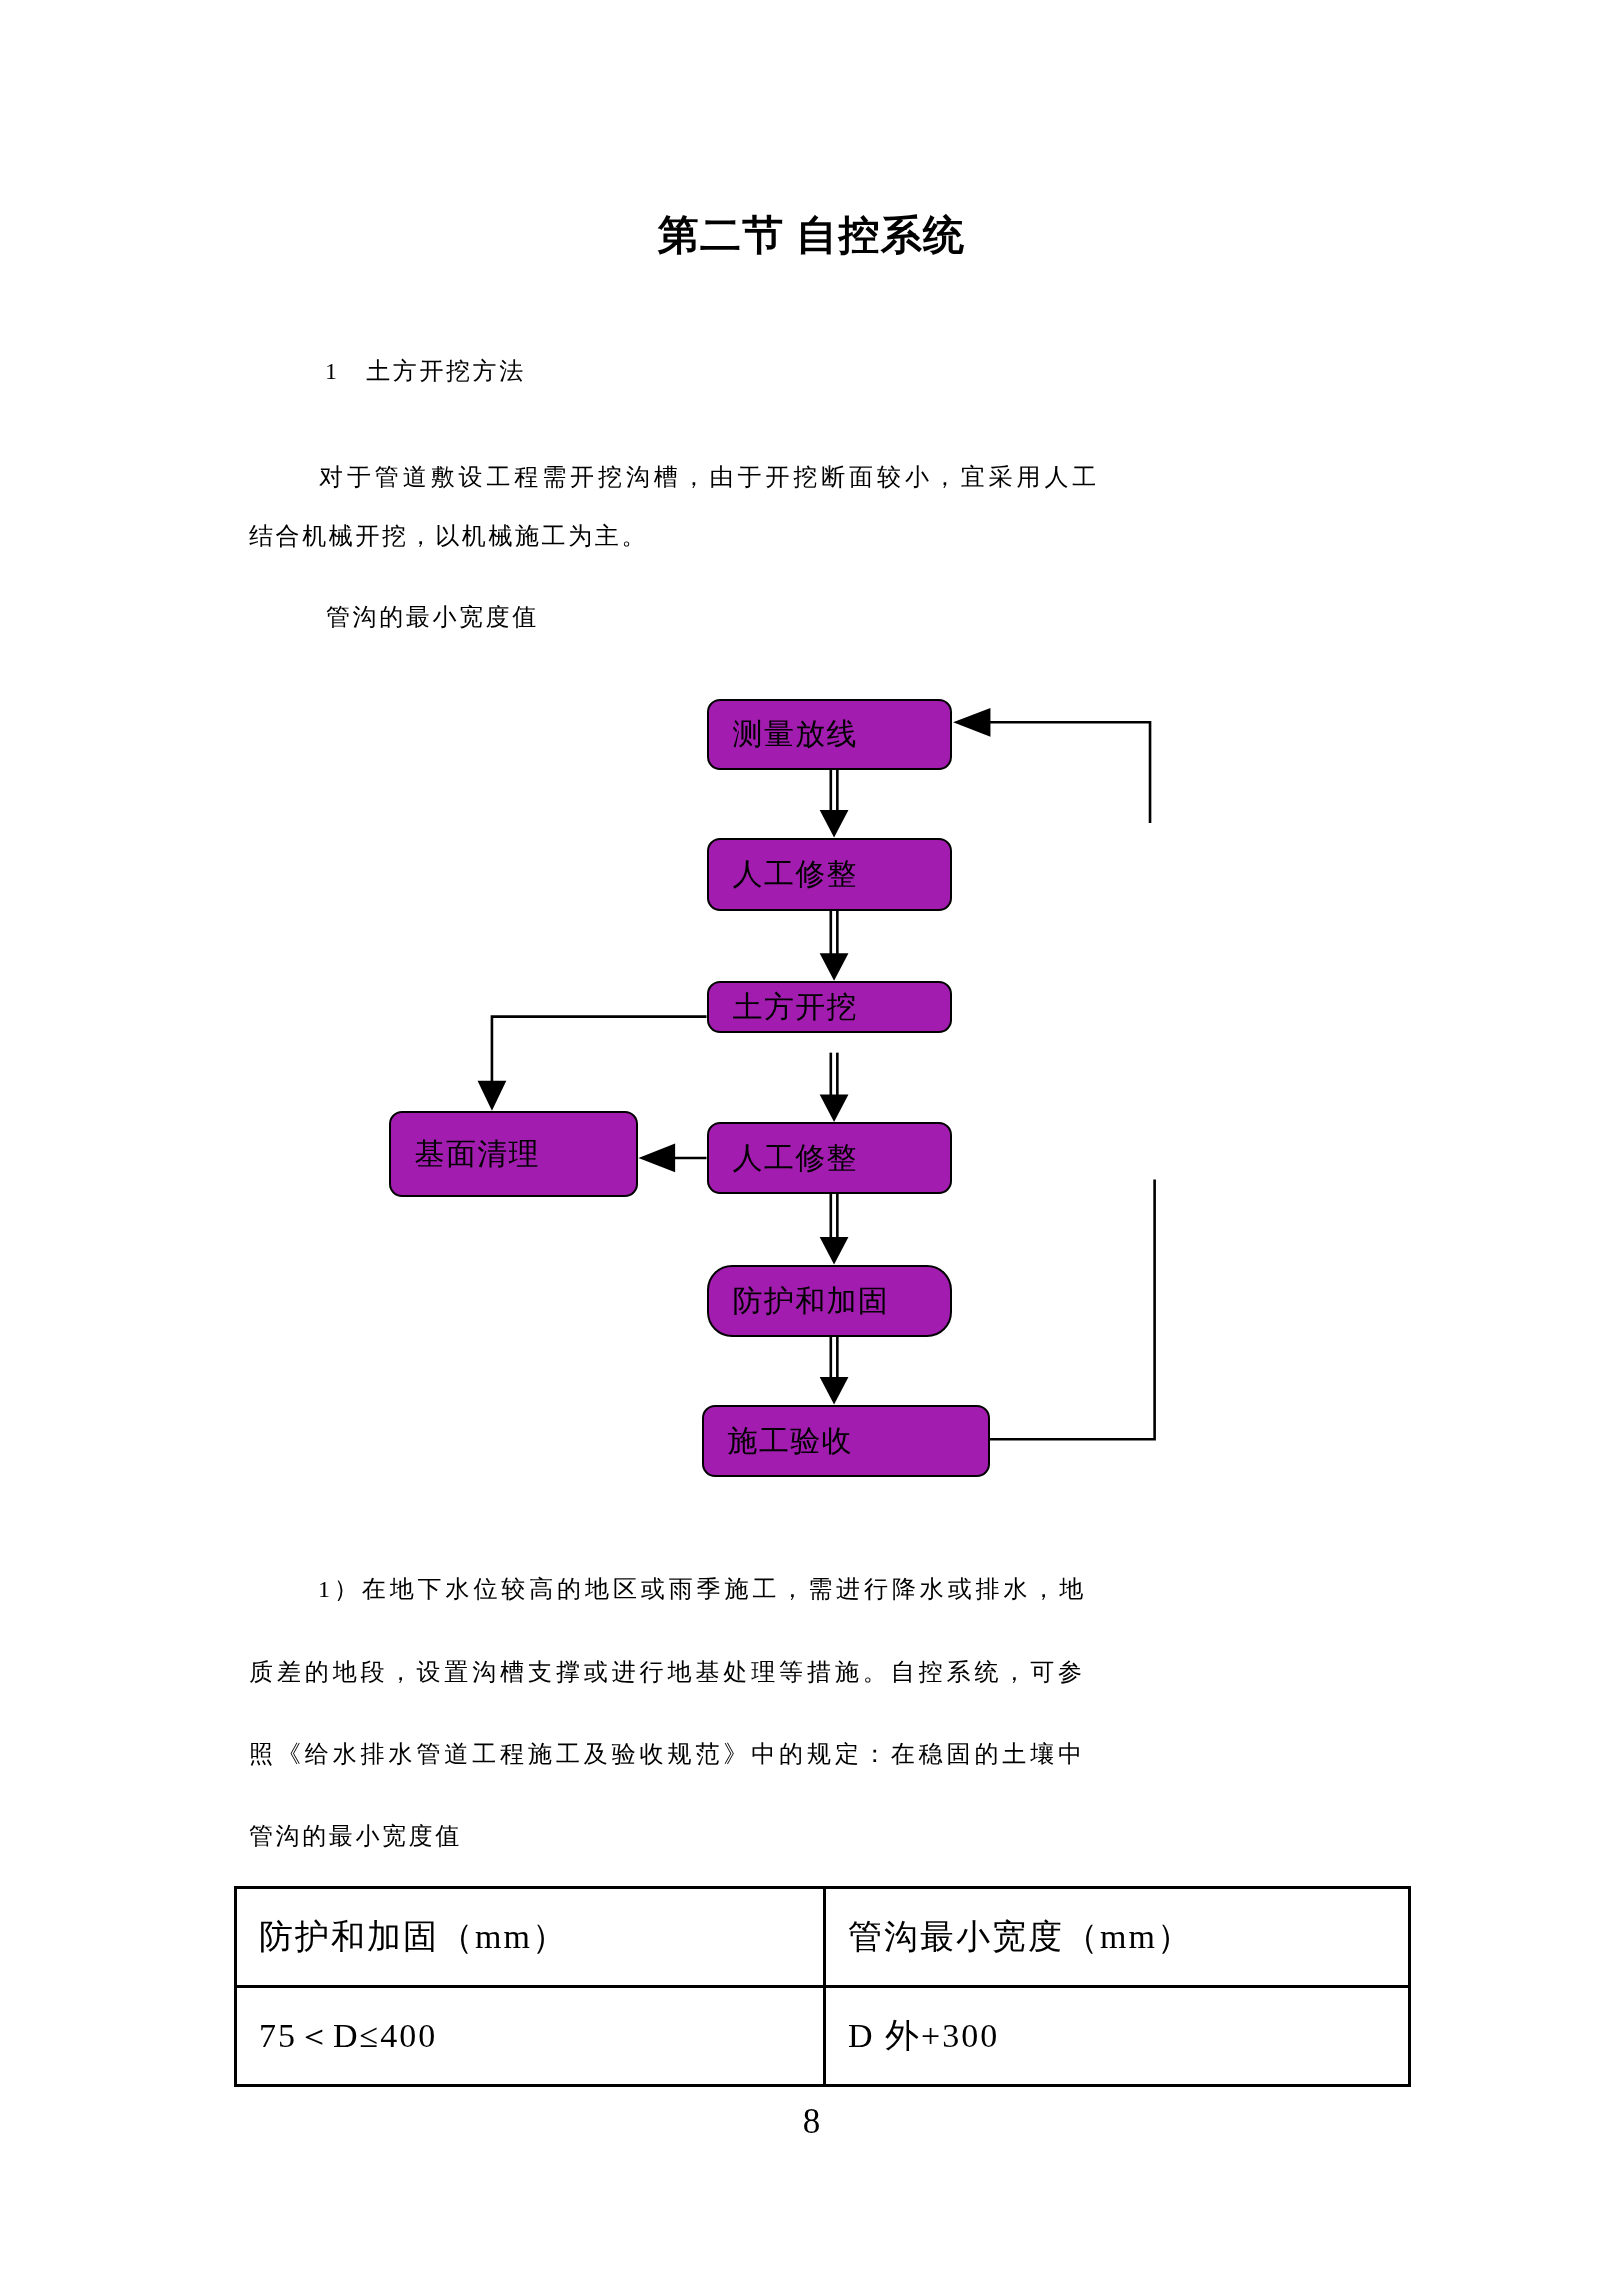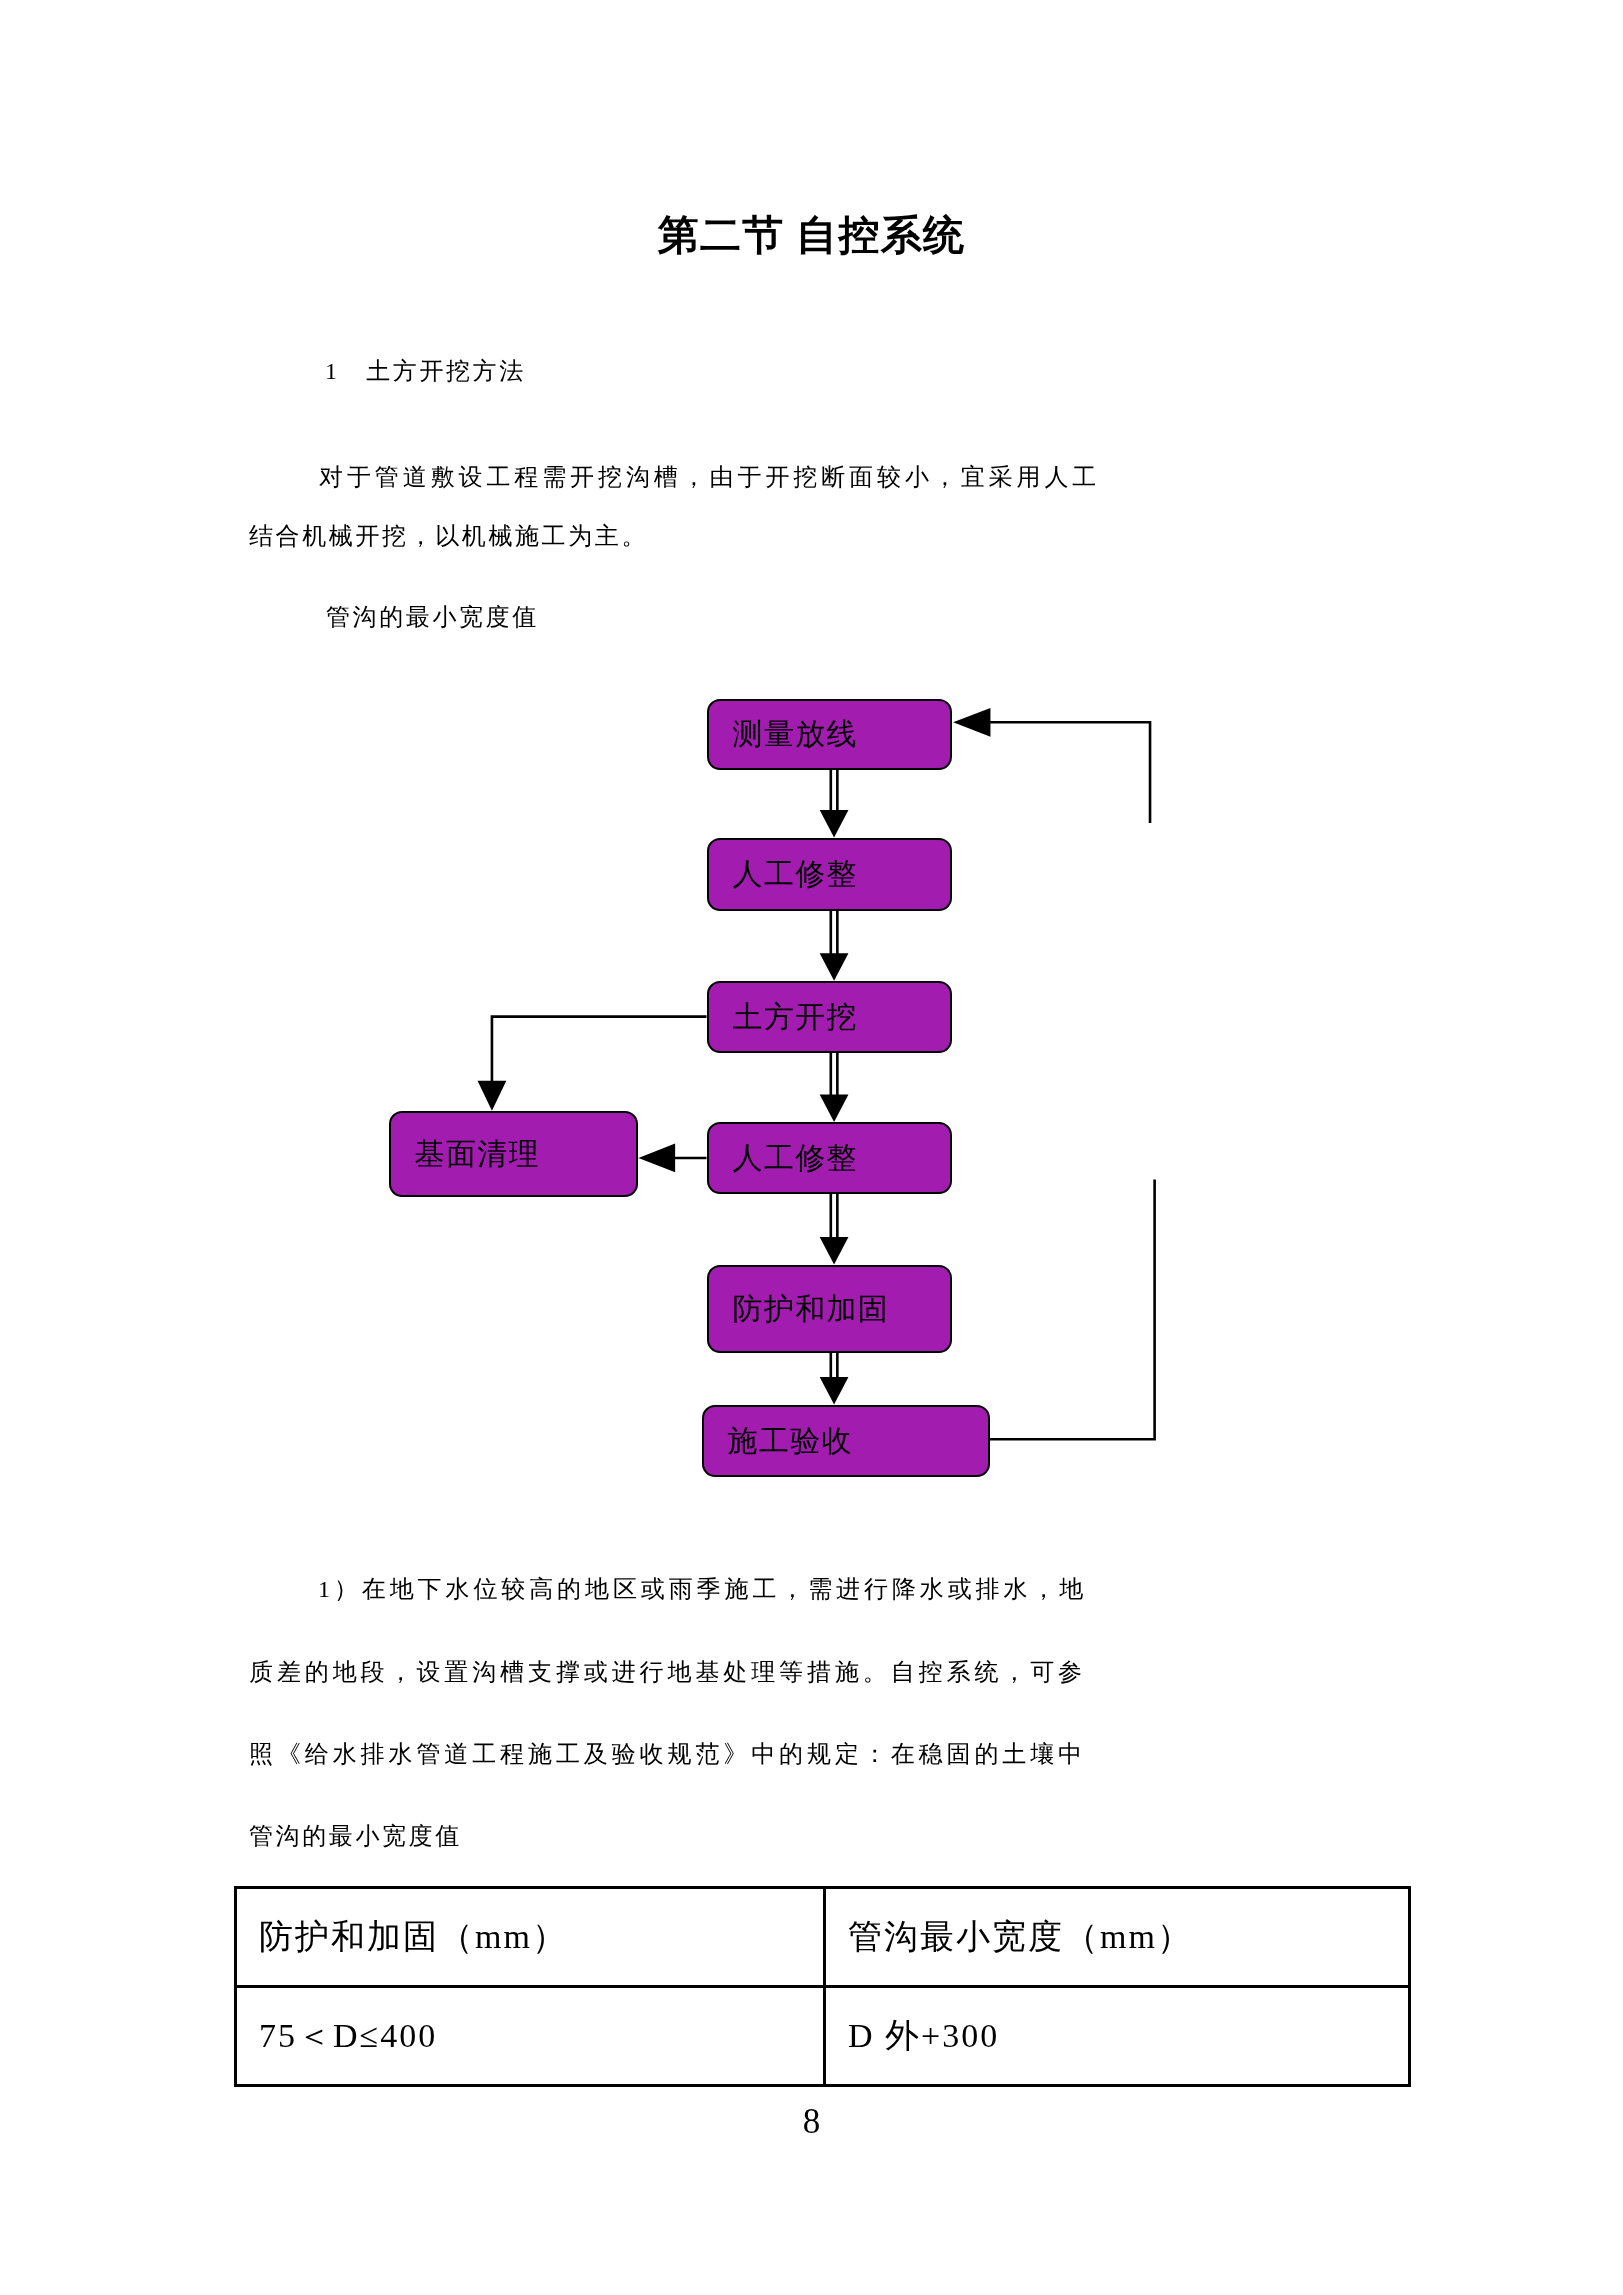--- a/index.html
+++ b/index.html
@@ -25,23 +25,23 @@
   #para2-line4     { left:249px;  top:1820px; }
 
   .flow-layer { position:absolute; left:0; top:0; width:1623px; height:2295px; pointer-events:none; }
 
   .flow-box {
     position:absolute; border:2.6px solid #000; border-radius:13px; background:#a21caf;
     display:flex; align-items:center; font-size:30px; letter-spacing:1.3px; padding-left:23.6px;
   }
   #box-survey      { left:707px; top:699px; width:245px; height:71px; }
   #box-topsoil     { left:707px; top:838px; width:245px; height:73px; }
-  #box-excavation  { left:707px; top:981px; width:245px; height:72px; }
+  #box-excavation  { left:707px; top:981px; width:245px; height:52px; }
   #box-trimming    { left:707px; top:1122px; width:245px; height:72px; }
-  #box-protection  { left:707px; top:1265px; width:245px; height:88px; }
+  #box-protection  { left:707px; top:1265px; width:245px; height:72px;border-radius:25px; }
   #box-acceptance  { left:702px; top:1405px; width:288px; height:72px; }
   #box-base        { left:389px;  top:1111px; width:249px; height:86px; }
   #box-rework      { left:1114px; top:823px; width:73px; height:357px; padding:0; justify-content:center; }
   .vertical-label {
     width:30px; font-size:30px; line-height:49px; letter-spacing:0;
     word-break:break-all; text-align:center; display:block;
   }
 
   .spec-table {
     position:absolute; left:234px; top:1886px; width:1174px;

